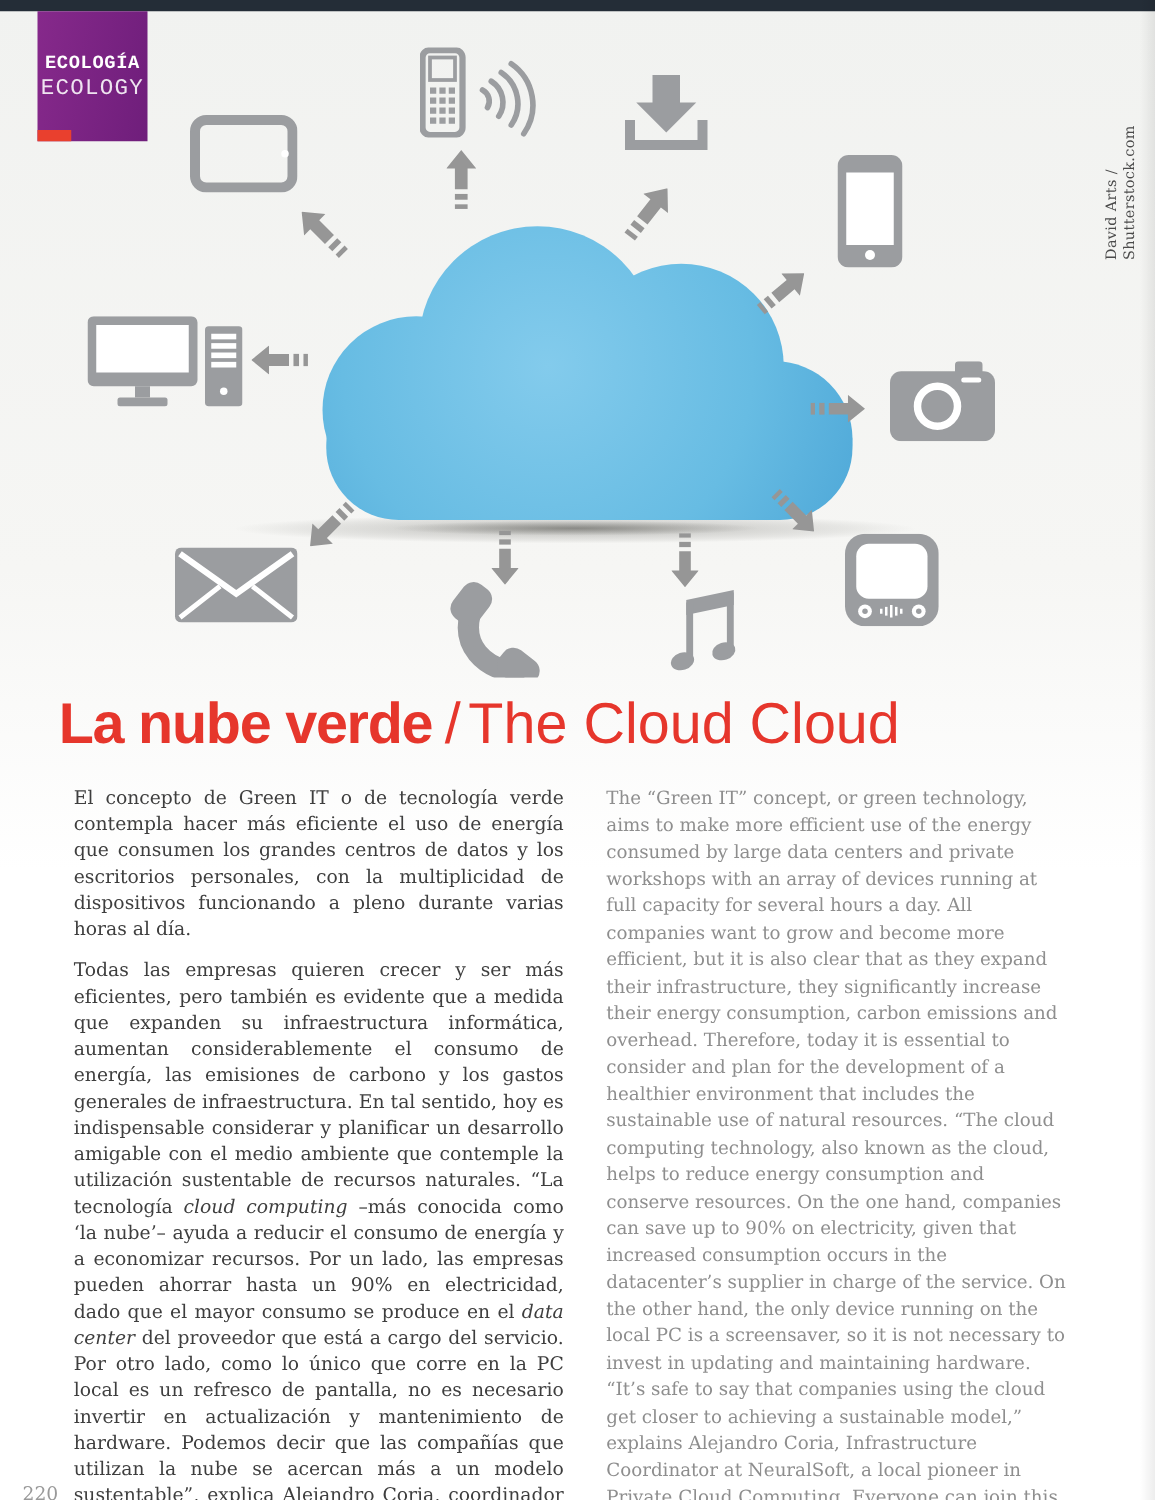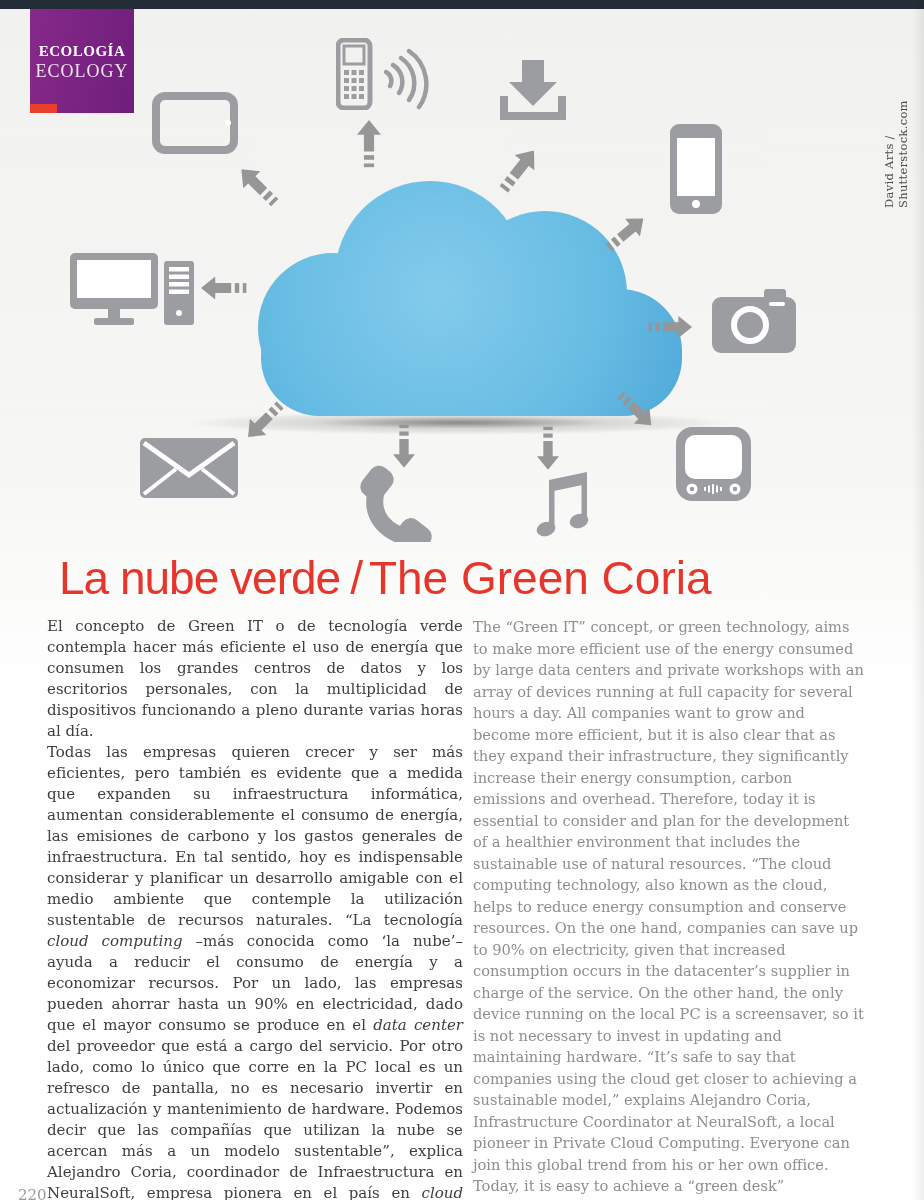--- a/index.html
+++ b/index.html
@@ -5,49 +5,49 @@
   html,body{margin:0;padding:0;background:#e9e9e9;}
   .page{
     position:relative;width:924px;height:1200px;overflow:hidden;
     background:linear-gradient(180deg,#f1f2f0 0%,#f6f6f4 38%,#ffffff 58%,#ffffff 100%);
     font-family:"DejaVu Serif",serif;
   }
   .edge-shade{position:absolute;right:0;top:0;width:12px;height:100%;
     background:linear-gradient(to left,rgba(0,0,0,0.07),rgba(0,0,0,0));pointer-events:none;}
   .topbar{position:absolute;left:0;top:0;width:924px;height:9px;background:#242d37;}
   
-  .badge{position:absolute;left:30px;top:9px;width:104px;height:104px;
+  .badge{position:absolute;left:30px;top:9px;width:88px;height:104px;
     background:linear-gradient(100deg,#86298b 0%,#6f1e7b 100%);
     display:flex;flex-direction:column;align-items:center;justify-content:center;
-    font-family:Liberation Serif, serif;}
+    font-family:Liberation Mono, monospace;}
   .badge-es{color:#ffffff;font-weight:bold;font-size:15px;letter-spacing:.5px;line-height:20px;}
   .badge-en{color:rgba(255,255,255,.88);font-size:18px;letter-spacing:1px;line-height:20px;}
   .badge-accent{position:absolute;left:30px;top:104px;width:27px;height:9px;background:#e9402e;}
   
   .credit{position:absolute;left:882px;top:28px;height:180px;
     writing-mode:vertical-rl;transform:rotate(180deg);
     font-size:11.5px;color:#4a4a4a;letter-spacing:.3px;}
   
   .hero{position:absolute;left:0;top:0;width:924px;height:560px;}
   .hero svg{position:absolute;}
   .ic{color:#9b9da0;}
   .cloud-shadow{position:absolute;left:110px;top:408px;width:700px;height:30px;
     background:radial-gradient(ellipse 50% 50% at 50% 50%,rgba(90,90,85,.38),rgba(120,120,115,.12) 62%,rgba(0,0,0,0) 78%);}
   .cloud-shadow2{position:absolute;left:250px;top:414px;width:420px;height:17px;
     background:radial-gradient(ellipse 50% 50% at 50% 50%,rgba(70,70,65,.42),rgba(0,0,0,0) 70%);}
   .arrow{fill:#969696;}
   
   .headline{position:absolute;left:47px;top:551px;margin:0;white-space:nowrap;
     font-family:"Liberation Sans",sans-serif;font-size:46px;color:#e6362c;font-weight:normal;}
-  .headline .t-es{font-weight:normal;letter-spacing:-1px;margin-left:12px;}
+  .headline .t-es{font-weight:bold;letter-spacing:-1px;}
   .headline .t-sep{font-weight:normal;margin:0 6px 0 10px;}
   .headline .t-en{font-weight:normal;letter-spacing:0;}
   
   .col{position:absolute;top:616px;font-size:15px;}
-  .col p{margin:0;}
+  .col p{margin:12px;}
   .col-es{left:47px;width:416px;line-height:21px;color:#3e3e3e;text-align:justify;hyphens:auto;}
   .col-en{left:473px;width:392px;line-height:21.5px;color:#8e8e8e;text-align:left;font-size:14.6px;}
   .col em{}
   .pagenum{position:absolute;left:18px;top:1186px;font-size:15px;color:#9a9a9a;}
 </style>
 </head>
 <body>
 
 <div class="page">
 
@@ -219,21 +219,21 @@
       </svg>
     <svg class="arrow" style="left:252px;top:396px;transform:rotate(-135deg)" width="26" height="48" viewBox="0 0 26 54">
         <use href="#arr"></use>
       </svg>
     <svg class="arrow" style="left:212px;top:264px;transform:rotate(-90deg)" width="26" height="48" viewBox="0 0 26 54">
         <use href="#arr"></use>
       </svg>
   </div>
 
   <h1 class="headline">
-    <span class="t-es">La nube verde</span><span class="t-sep">/</span><span class="t-en">The Green Coria</span>
+    <span class="t-es">La nube verde</span><span class="t-sep">/</span><span class="t-en">The Cloud Cloud</span>
   </h1>
 
   <div class="col col-es" lang="es">
       <p><span>El concepto de Green IT o de tecnología verde contempla hacer más eficiente el uso de energía que consumen los grandes centros de datos y los escritorios personales, con la multiplicidad de dispositivos funcionando a pleno durante varias horas al día.</span></p>
       <p><span>Todas las empresas quieren crecer y ser más eficientes, pero también es evidente que a medida que expanden su infraestructura informática, aumentan considerablemente el consumo de energía, las emisiones de carbono y los gastos generales de infraestructura. En tal sentido, hoy es indispensable considerar y planificar un desarrollo amigable con el medio ambiente que contemple la utilización sustentable de recursos naturales. “La tecnología </span><em>cloud computing</em><span> –más conocida como ‘la nube’– ayuda a reducir el consumo de energía y a economizar recursos. Por un lado, las empresas pueden ahorrar hasta un 90% en electricidad, dado que el mayor consumo se produce en el </span><em>data center</em><span> del proveedor que está a cargo del servicio. Por otro lado, como lo único que corre en la PC local es un refresco de pantalla, no es necesario invertir en actualización y mantenimiento de hardware. Podemos decir que las compañías que utilizan la nube se acercan más a un modelo sustentable”, explica Alejandro Coria, coordinador de Infraestructura en NeuralSoft, empresa pionera en el país en </span><em>cloud computing</em></p>
     </div>
   <div class="col col-en" lang="en">
       <p><span>The “Green IT” concept, or green technology, aims to make more efficient use of the energy consumed by large data centers and private workshops with an array of devices running at full capacity for several hours a day. All companies want to grow and become more efficient, but it is also clear that as they expand their infrastructure, they significantly increase their energy consumption, carbon emissions and overhead. Therefore, today it is essential to consider and plan for the development of a healthier environment that includes the sustainable use of natural resources. “The cloud computing technology, also known as the cloud, helps to reduce energy consumption and conserve resources. On the one hand, companies can save up to 90% on electricity, given that increased consumption occurs in the datacenter’s supplier in charge of the service. On the other hand, the only device running on the local PC is a screensaver, so it is not necessary to invest in updating and maintaining hardware. “It’s safe to say that companies using the cloud get closer to achieving a sustainable model,” explains Alejandro Coria, Infrastructure Coordinator at NeuralSoft, a local pioneer in Private Cloud Computing. Everyone can join this global trend from his or her own office. Today, it is easy to achieve a “green desk” infrastructure through virtualization. This will reduce the number of devices and operating costs by the organization in general, and make the handling of information safer because that same information is available in the data center that applies high security standards.</span></p>
     </div>
 

